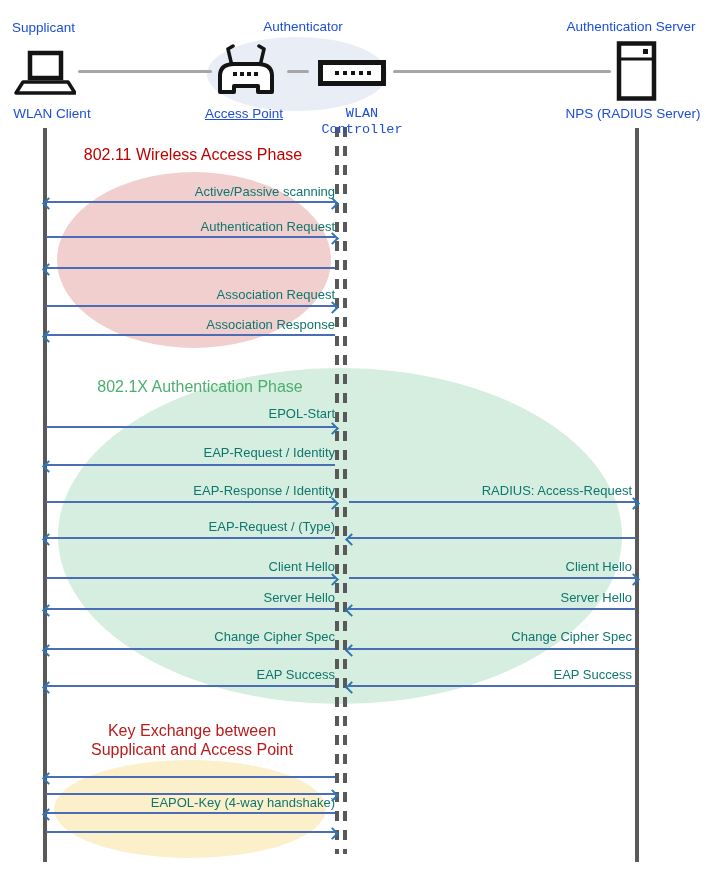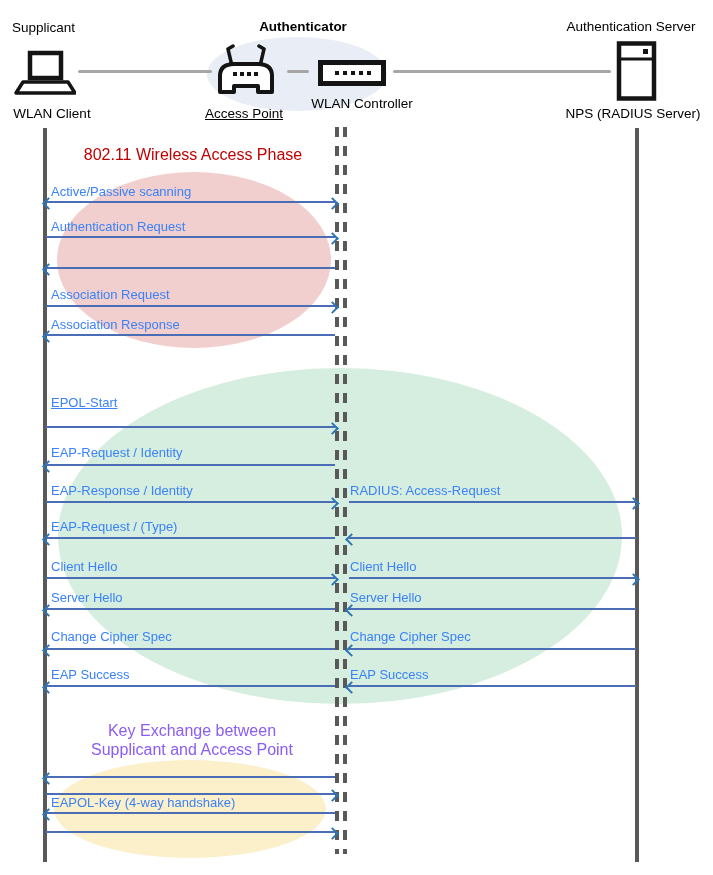--- a/index.html
+++ b/index.html
@@ -1,54 +1,54 @@
 <!DOCTYPE html>
 <html><head>
 <meta charset="utf-8">
 <style>
   * { box-sizing: border-box; margin: 0; padding: 0; }
   body { background: #fff; font-family: "Liberation Sans", sans-serif; }
   .diagram { position: relative; width: 713px; height: 875px; background: #fff; overflow: hidden; }
 
-  .lbl { position: absolute; font-size: 13.5px; line-height: 16px; color: #000000; text-align: center; z-index: 3; }
-  .msg { position: absolute; font-size: 13px; line-height: 16px; color: #3b82f6; text-align: left; z-index: 3; }
+  .lbl { position: absolute; font-size: 13.5px; line-height: 16px; color: #1d4ed8; text-align: center; z-index: 3; }
+  .msg { position: absolute; font-size: 13px; line-height: 16px; color: #0f766e; text-align: right; z-index: 3; }
   .seg-l { left: 51px; width: 284px; }
   .seg-r { left: 350px; width: 282px; }
 
   .ellipse { position: absolute; border-radius: 50%; z-index: 1; }
   .hdr-ellipse { background: #e9edf6; }
   .p1-ellipse { background: #f1cfcf; }
   .p2-ellipse { background: #d5eedf; }
   .p3-ellipse { background: #fcf0cb; }
 
   .phase-title { position: absolute; font-size: 16px; line-height: 19px; text-align: center; z-index: 3; white-space: pre-line; }
   .p1-title { color: #c00000; }
   .p2-title { color: #4daf6f; }
-  .p3-title { color: #8b5cf6; }
+  .p3-title { color: #b91c1c; }
 
   .lifeline { position: absolute; width: 4px; background: #595959; z-index: 2; }
   .lifeline-dashed { position: absolute; width: 4px; z-index: 2;
     background: repeating-linear-gradient(180deg, #595959 0, #595959 10px, transparent 10px, transparent 19px); }
 
   .hline { position: absolute; height: 3px; background: #a6a6a6; z-index: 2; border-radius: 2px; }
 
   .arr { position: absolute; height: 0; border-top: 2px solid #4a6db6; z-index: 4; }
   .arr i { position: absolute; width: 9px; height: 9px; border: solid #2e75b6; border-width: 2.5px 2.5px 0 0; top: -4px; }
   .arr .hr { right: -2px; transform: rotate(45deg); }
   .arr .hl { left: -2px; transform: rotate(-135deg); }
 
   .icon { position: absolute; z-index: 3; }
 </style>
 </head>
 <body>
 
 <div class="diagram">
 
   <div class="lbl" style="left:12px;top:20px;width:80px;text-align:left;">Supplicant</div>
-  <div class="lbl" style="left:240px;top:19px;width:126px;font-weight:bold;">Authenticator</div>
+  <div class="lbl" style="left:240px;top:19px;width:126px;">Authenticator</div>
   <div class="lbl" style="left:555px;top:19px;width:152px;">Authentication Server</div>
 
   <div class="ellipse hdr-ellipse" style="left:207px;top:37px;width:180px;height:74px;"></div>
 
   <div class="hline" style="left:78px;top:70px;width:134px;"></div>
   <div class="hline" style="left:287px;top:70px;width:22px;"></div>
   <div class="hline" style="left:393px;top:70px;width:218px;"></div>
 
   <svg class="icon" style="left:14px;top:50px;" width="62" height="46" viewBox="0 0 62 46">
     <rect x="16" y="3" width="31" height="25" fill="#fff" stroke="#141414" stroke-width="4.5"></rect>
@@ -75,33 +75,34 @@
   </svg>
 
   <svg class="icon" style="left:616px;top:41px;" width="42" height="60" viewBox="0 0 42 60">
     <rect x="3" y="2.5" width="35" height="55" fill="#fff" stroke="#141414" stroke-width="4.5"></rect>
     <line x1="3" y1="18" x2="38" y2="18" stroke="#141414" stroke-width="3"></line>
     <rect x="27" y="8" width="5" height="5" fill="#141414"></rect>
   </svg>
 
   <div class="lbl" style="left:8px;top:106px;width:88px;">WLAN Client</div>
   <div class="lbl" style="left:199px;top:106px;width:90px;text-decoration:underline;">Access Point</div>
-  <div class="lbl" style="left:306px;top:96px;width:112px;">WLAN Controller</div>
+  <div class="lbl" style="left:306px;top:106px;width:112px;font-family:Liberation Mono, monospace;">WLAN Controller</div>
   <div class="lbl" style="left:560px;top:106px;width:146px;">NPS (RADIUS Server)</div>
 
   <div class="lifeline" style="left:43px;top:128px;height:734px;"></div>
   <div class="lifeline-dashed" style="left:335px;top:127px;height:727px;"></div>
   <div class="lifeline-dashed" style="left:343px;top:127px;height:727px;"></div>
   <div class="lifeline" style="left:635px;top:128px;height:734px;"></div>
 
   <div class="ellipse p1-ellipse" style="left:57px;top:172px;width:274px;height:176px;"></div>
   <div class="ellipse p2-ellipse" style="left:58px;top:368px;width:564px;height:336px;"></div>
   <div class="ellipse p3-ellipse" style="left:54px;top:760px;width:272px;height:98px;"></div>
 
   <div class="phase-title p1-title" style="left:58px;top:145px;width:270px;">802.11 Wireless Access Phase</div>
+  <div class="phase-title p2-title" style="left:68px;top:377px;width:264px;">802.1X Authentication Phase</div>
   <div class="phase-title p3-title" style="left:58px;top:721px;width:268px;">Key Exchange between
 Supplicant and Access Point</div>
 
   <div class="msg seg-l" style="top:184px;">Active/Passive scanning</div>
   <div class="arr" style="left:46px;top:201px;width:289px;">
       <i class="hl"></i>
       <i class="hr"></i>
     </div>
 
   <div class="msg seg-l" style="top:219px;">Authentication Request</div>
@@ -116,21 +117,21 @@
   <div class="msg seg-l" style="top:287px;">Association Request</div>
   <div class="arr" style="left:46px;top:305px;width:289px;">
       <i class="hr"></i>
     </div>
 
   <div class="msg seg-l" style="top:317px;">Association Response</div>
   <div class="arr" style="left:46px;top:334px;width:289px;">
       <i class="hl"></i>
     </div>
 
-  <div class="msg seg-l" style="top:395px;text-decoration:underline;">EPOL-Start</div>
+  <div class="msg seg-l" style="top:406px;">EPOL-Start</div>
   <div class="arr" style="left:46px;top:426px;width:289px;">
       <i class="hr"></i>
     </div>
 
   <div class="msg seg-l" style="top:445px;">EAP-Request / Identity</div>
   <div class="arr" style="left:46px;top:464px;width:289px;">
       <i class="hl"></i>
     </div>
 
   <div class="msg seg-l" style="top:483px;">EAP-Response / Identity</div>

